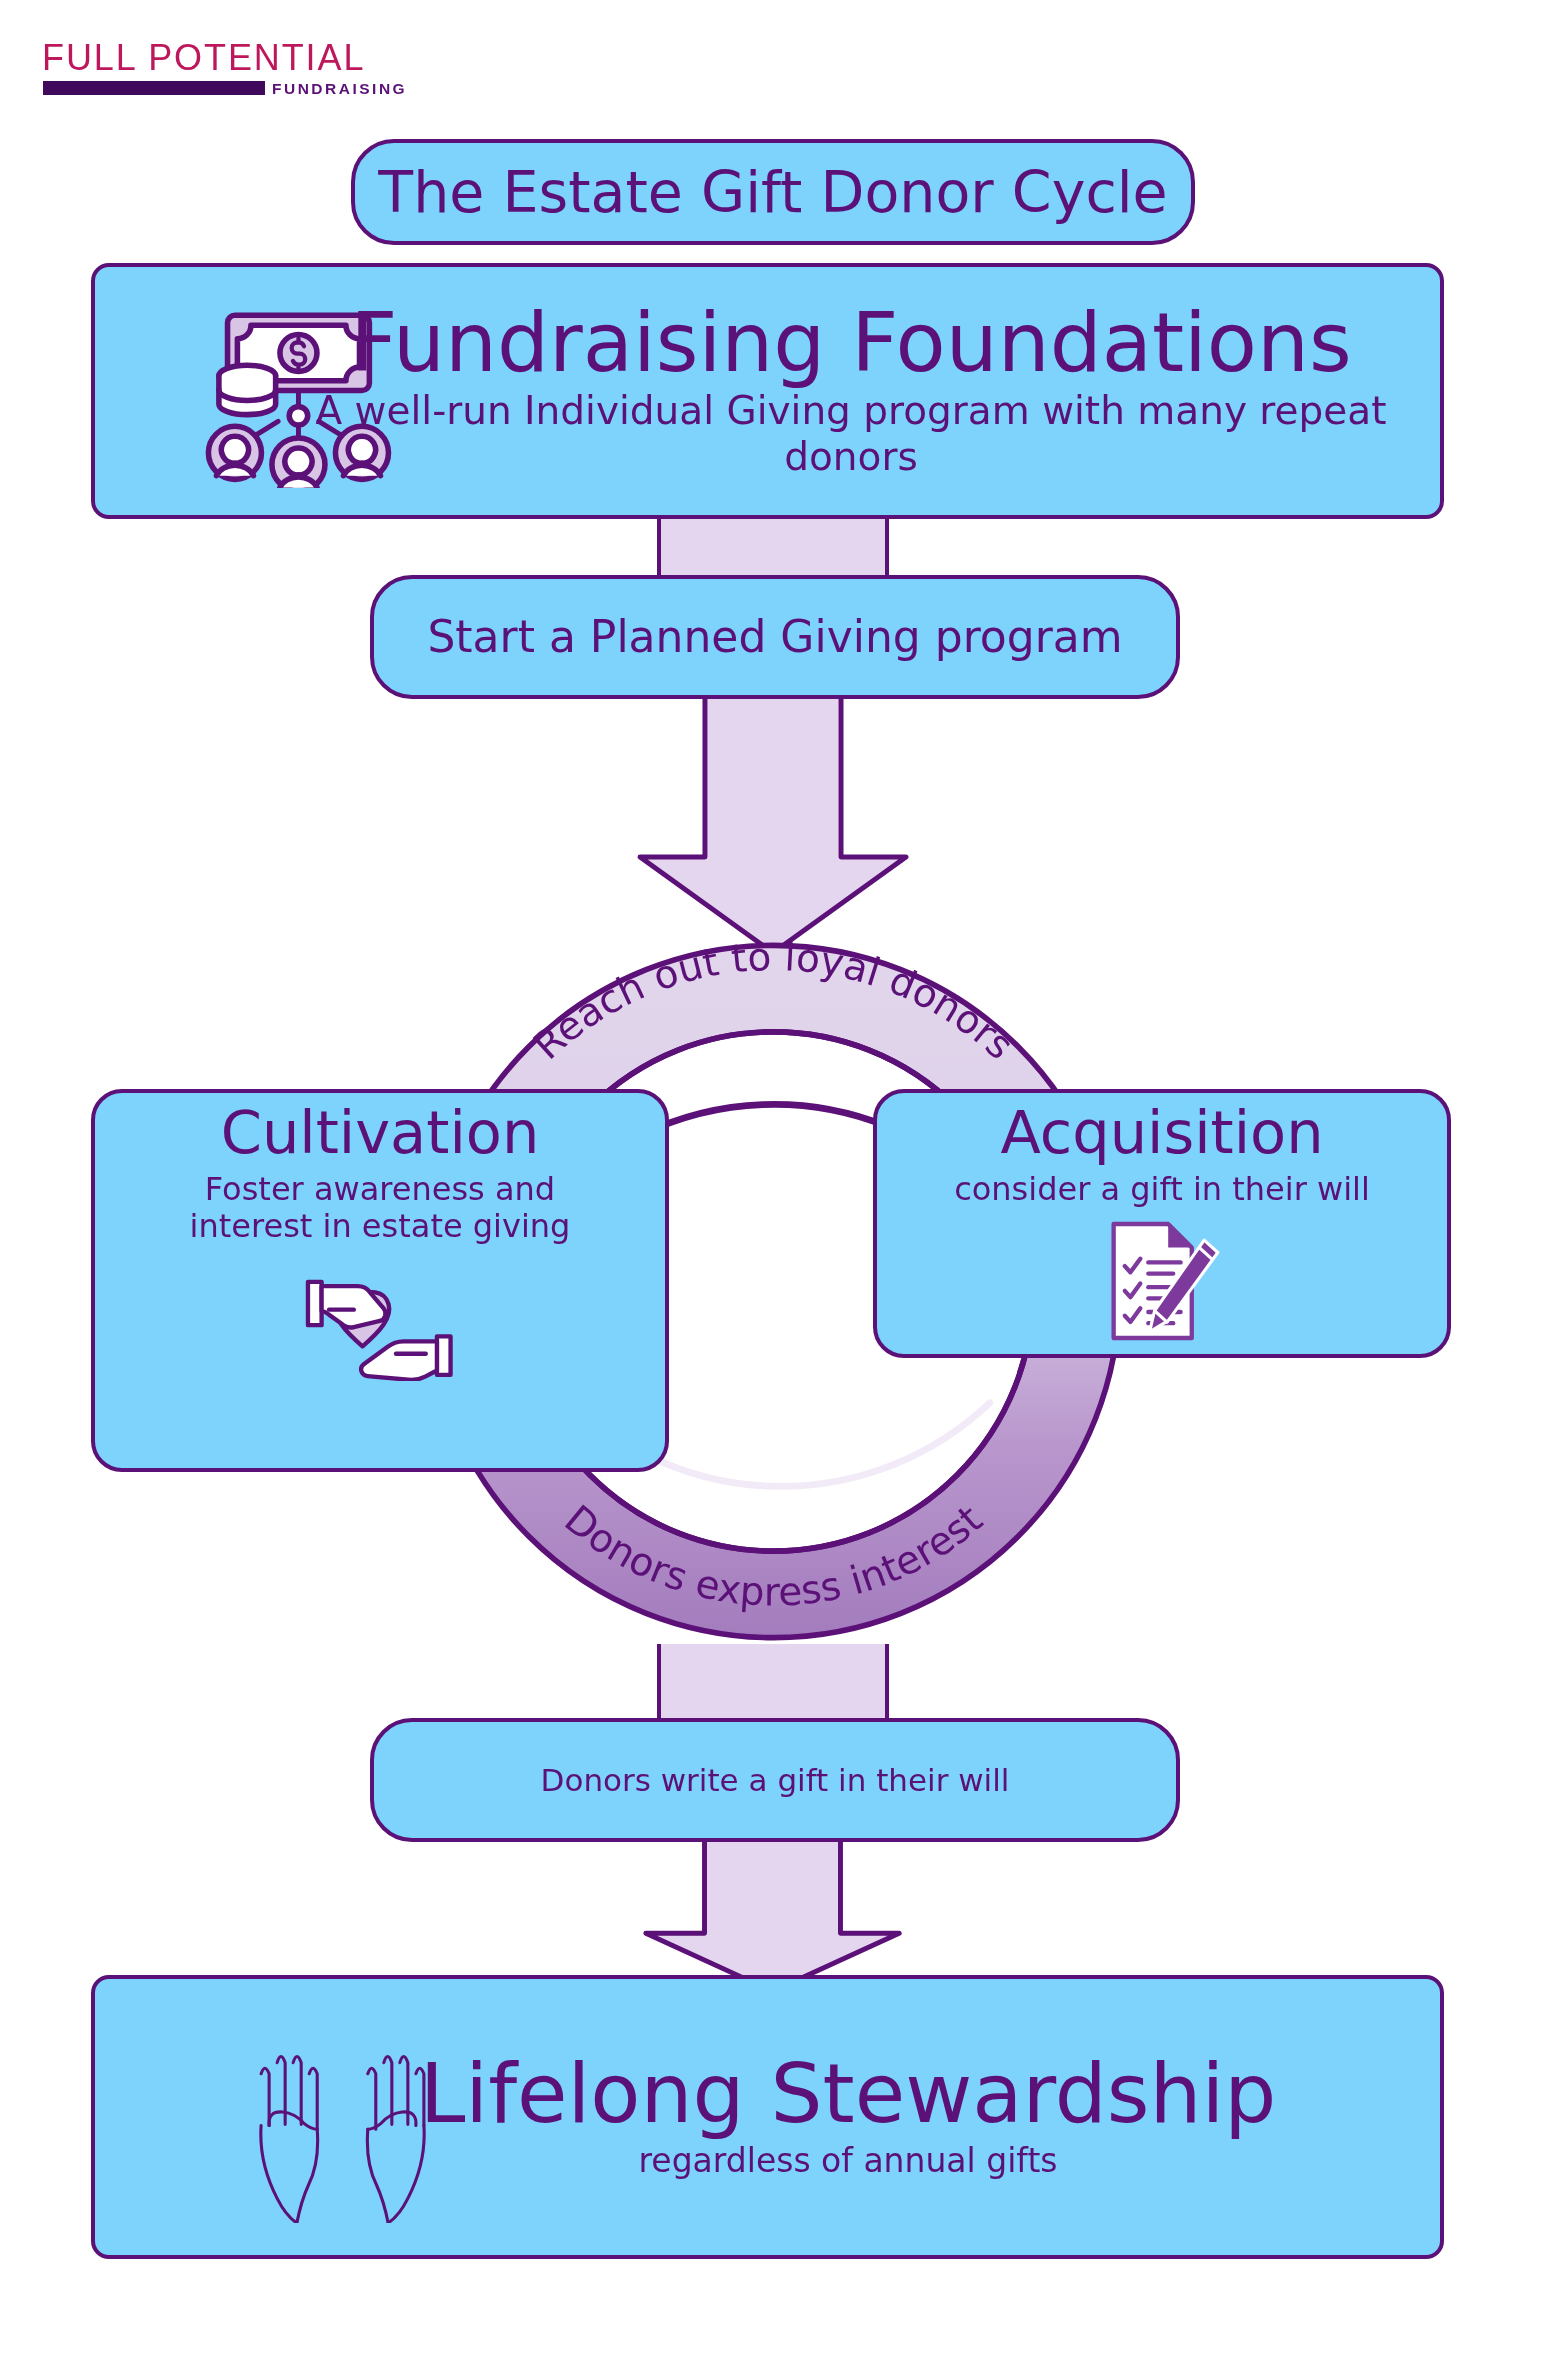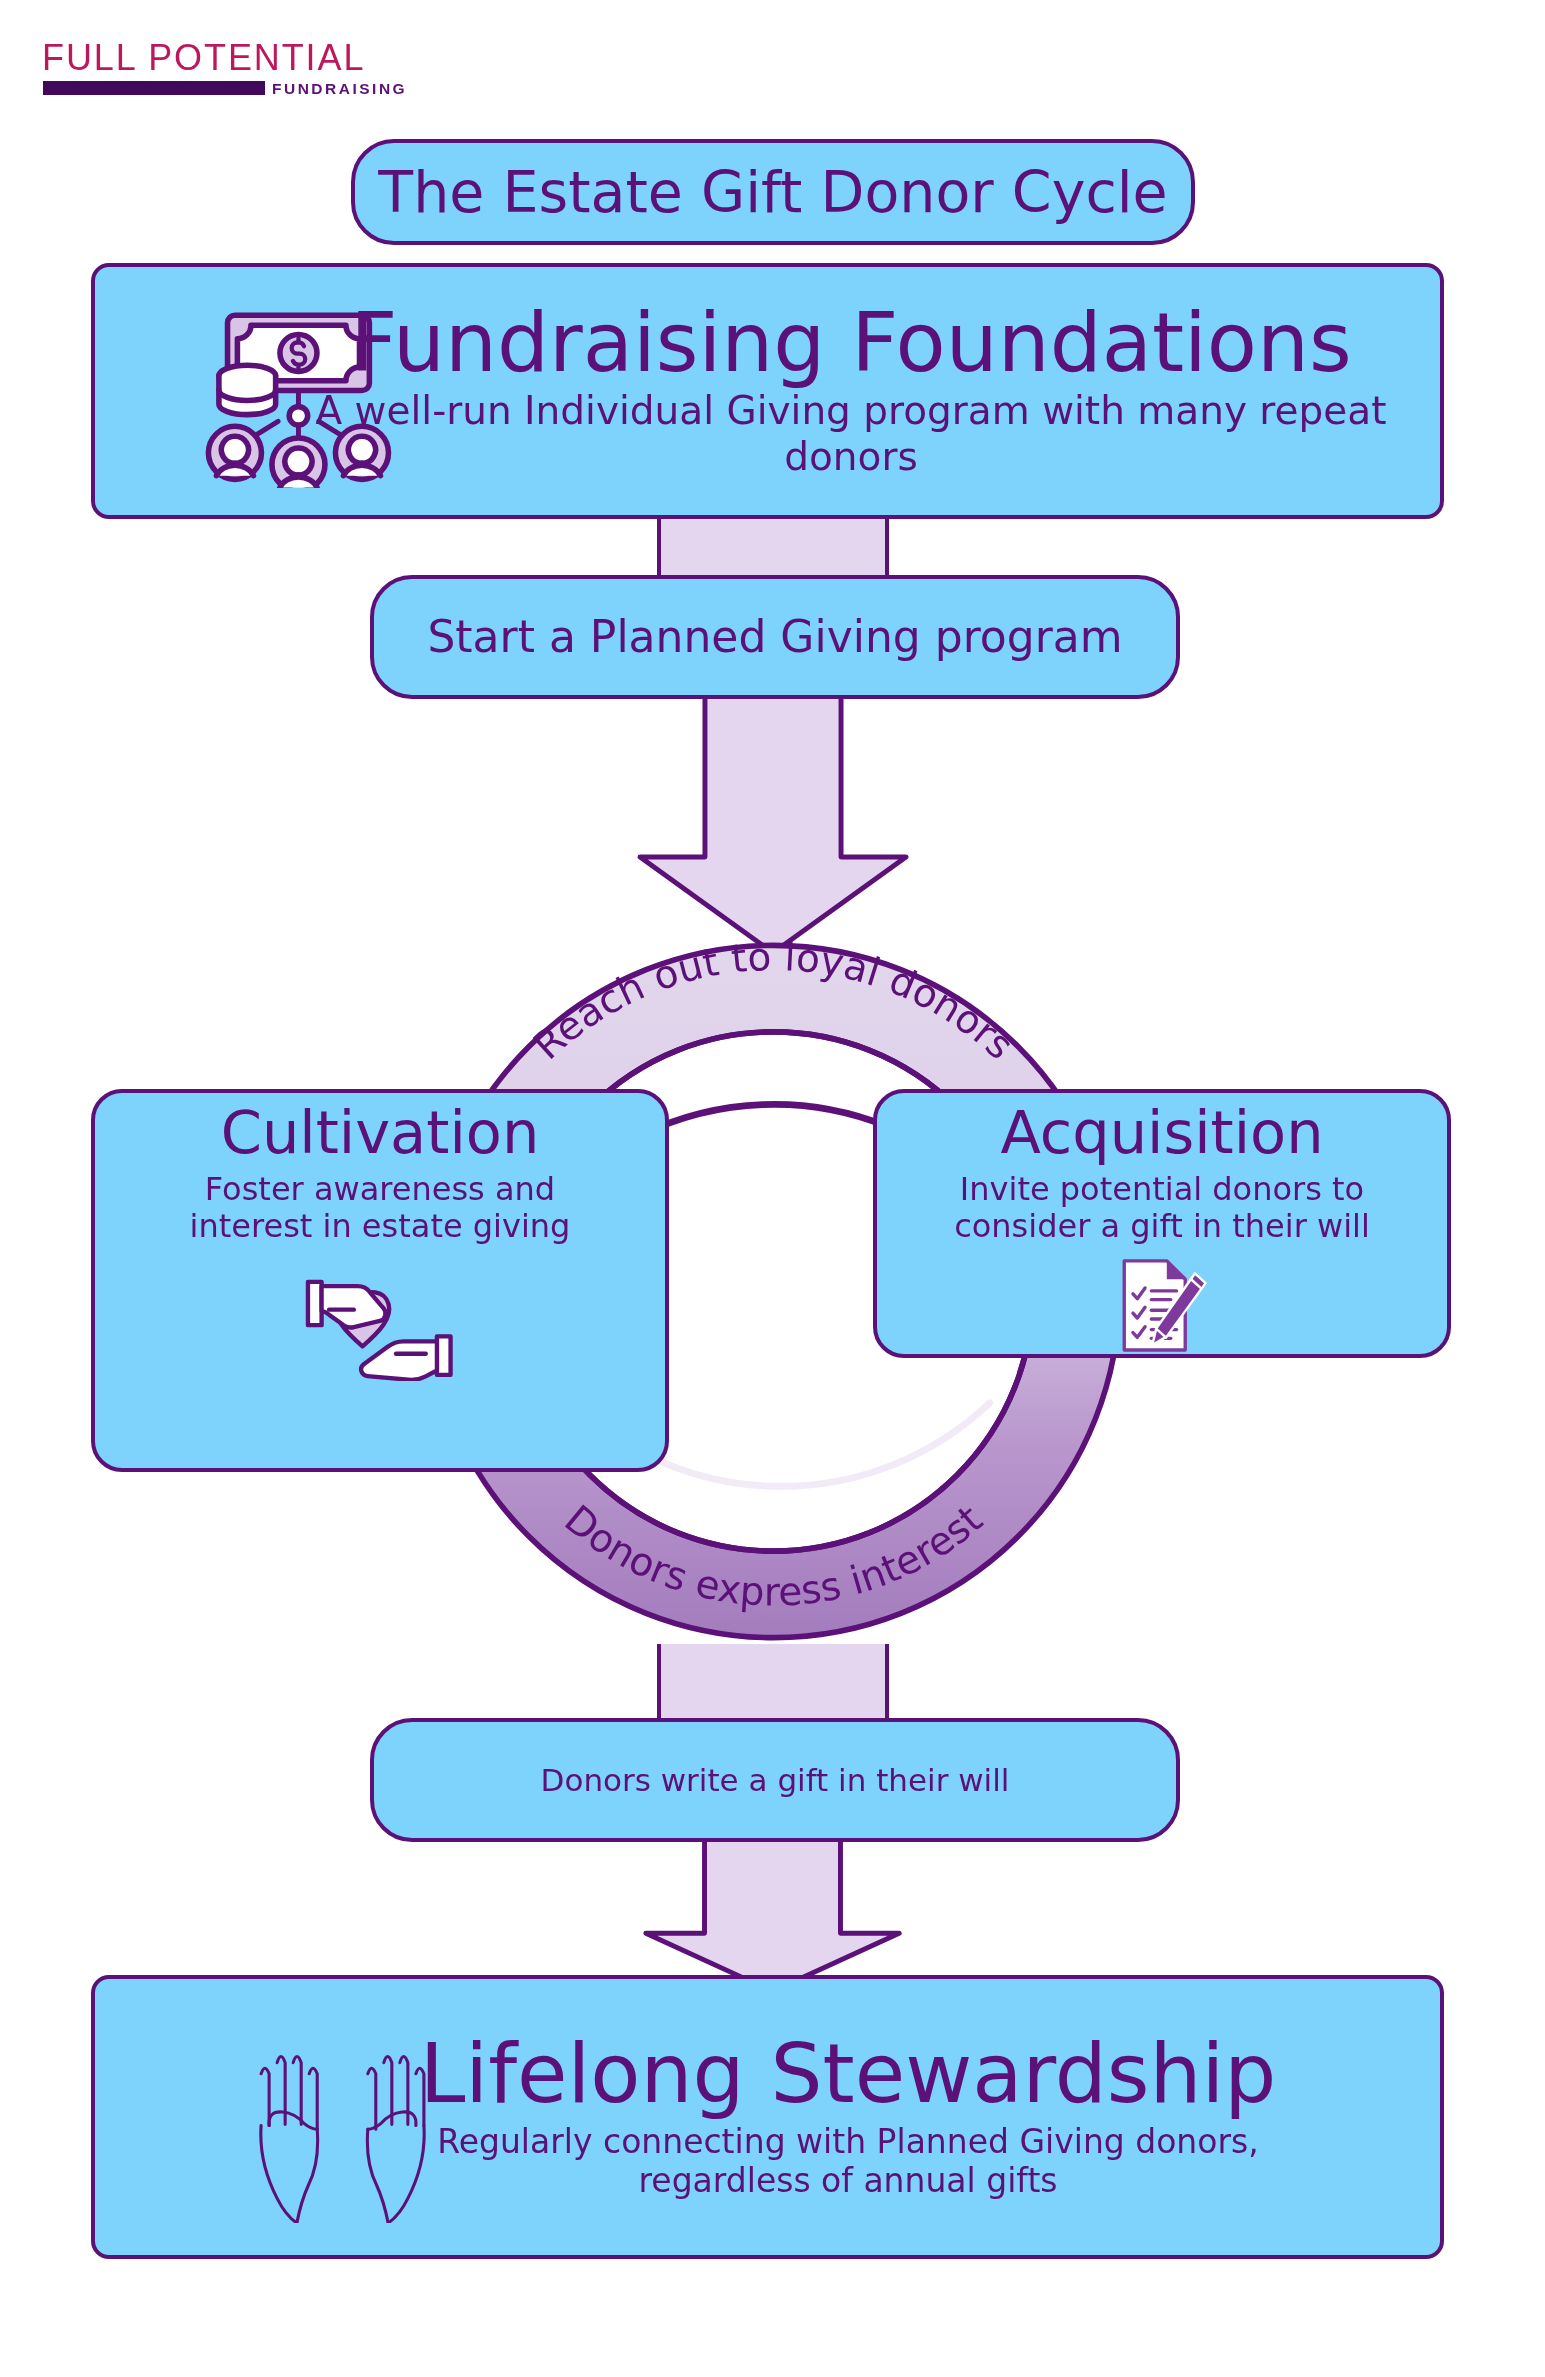--- a/index.html
+++ b/index.html
@@ -287,21 +287,20 @@
         <path d="M216 136 h-54 c-10 0 -18 3 -26 9 l-38 28 c-8 6 -4 18 6 19 l66 6 c10 1 19 -1 27 -5 l19 -10 z" fill="#ffffff"></path>
         <path d="M150 156 h48"></path>
       </g>
     </svg>
   </div>
 </div>
 
 <div class="card" id="box-acquisition">
   <div class="stage-inner">
     <div class="title-big">Acquisition</div>
-    <div class="sub-txt">Invite potential donors to</div>
     <div class="sub-txt">consider a gift in their will</div>
     <svg class="stage-icon" width="124" height="124" viewBox="0 0 200 200">
       <g>
 
         <path d="M22 8 h88 l38 38 v146 h-126 z" fill="#ffffff" stroke="#7d3a9c" stroke-width="7" stroke-linejoin="round"></path>
         <path d="M110 8 v38 h38 z" fill="#7d3a9c"></path>
 
         <g stroke="#7d3a9c" stroke-width="7" fill="none" stroke-linecap="round" stroke-linejoin="round">
           <path d="M40 76 l9 10 l16 -22"></path>
           <path d="M40 116 l9 10 l16 -22"></path>
@@ -354,17 +353,16 @@
       <path d="M217 40 q6 -20 13 0 v100"></path>
       <path d="M243 40 q6 -20 13 0 v100"></path>
       <path d="M269 58 q6 -18 13 0 v84"></path>
       <path d="M282 142 q4 60 -26 118 q-14 28 -32 40"></path>
       <path d="M191 148 q-4 54 14 90 q12 26 19 62"></path>
       <path d="M269 142 q2 -24 -22 -22 q-20 2 -34 18 q-12 10 -22 10"></path>
     </g>
   </svg>
   <div class="txtwrap">
     <div class="title-big">Lifelong Stewardship</div>
-    <div class="sub-txt">Regularly connecting with Planned Giving donors,</div>
     <div class="sub-txt">regardless of annual gifts</div>
   </div>
 </div>
 
 
 </body></html>

